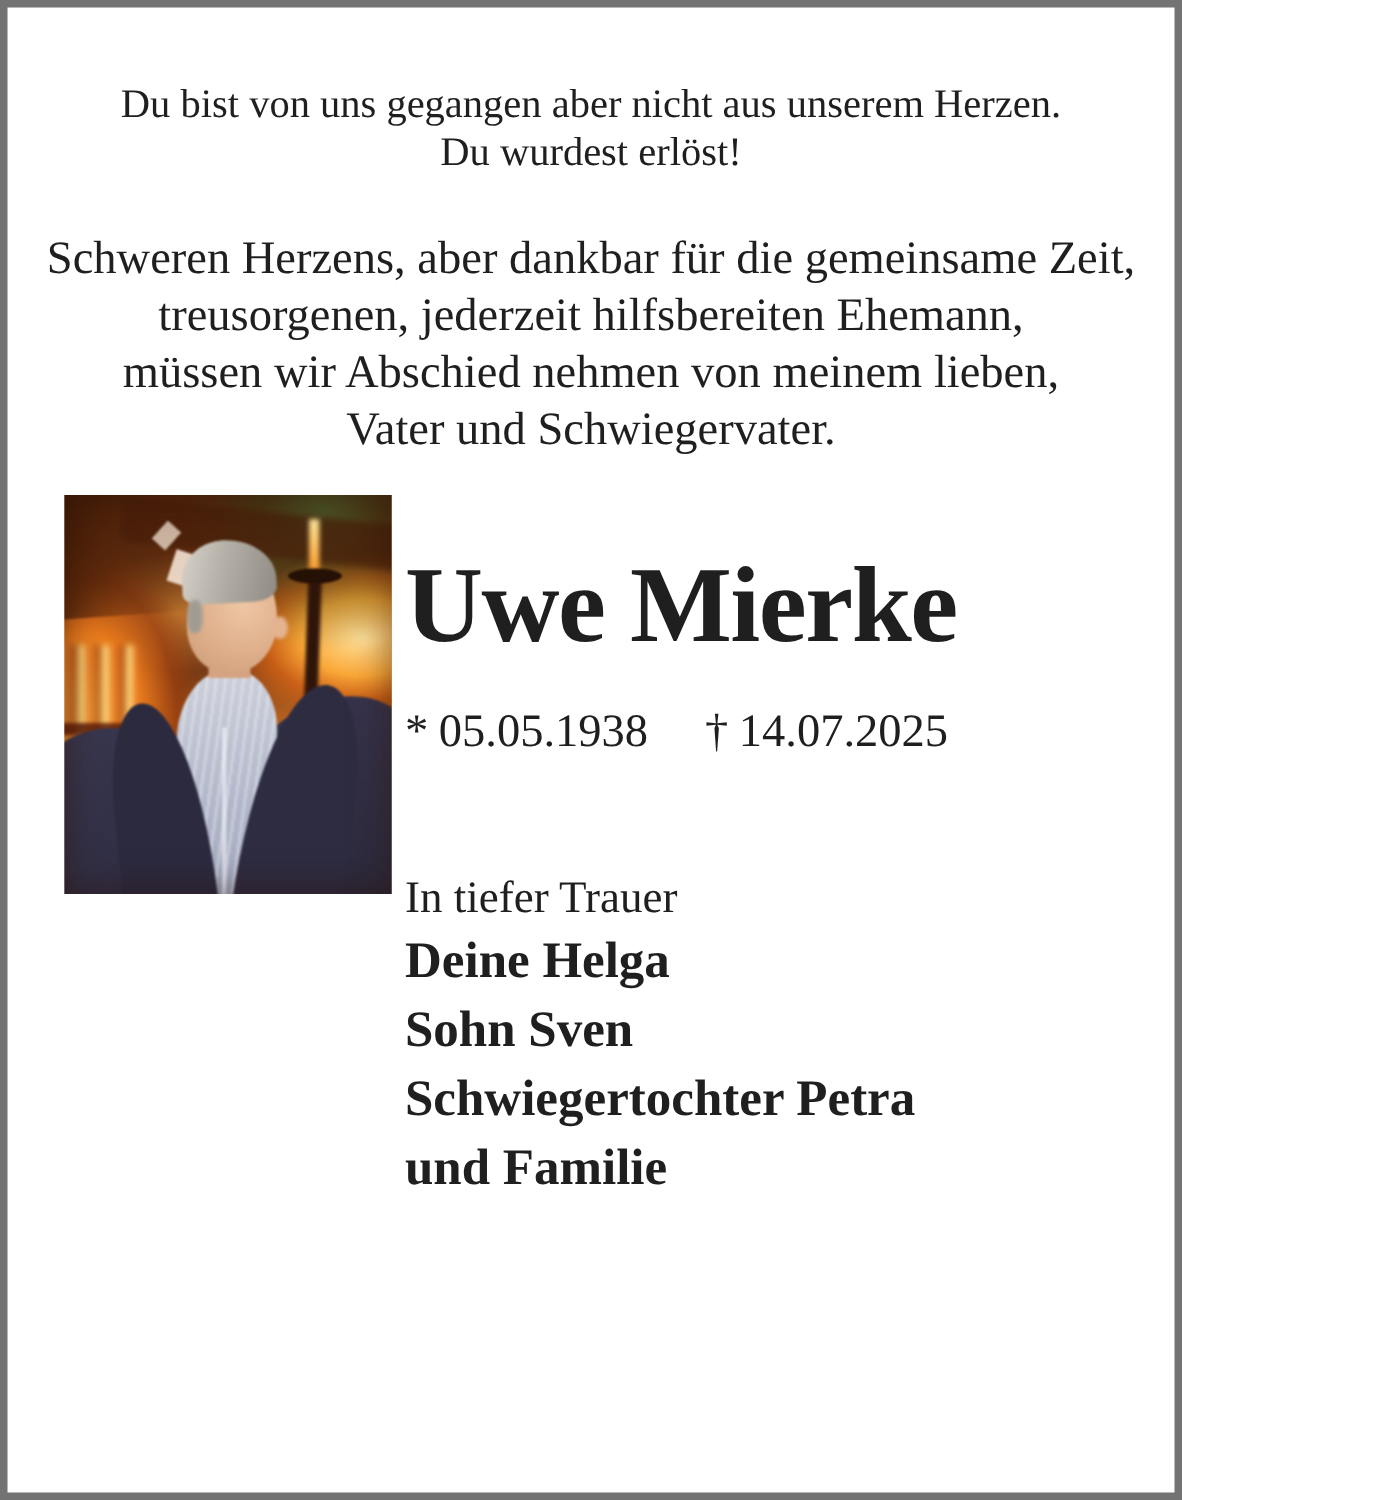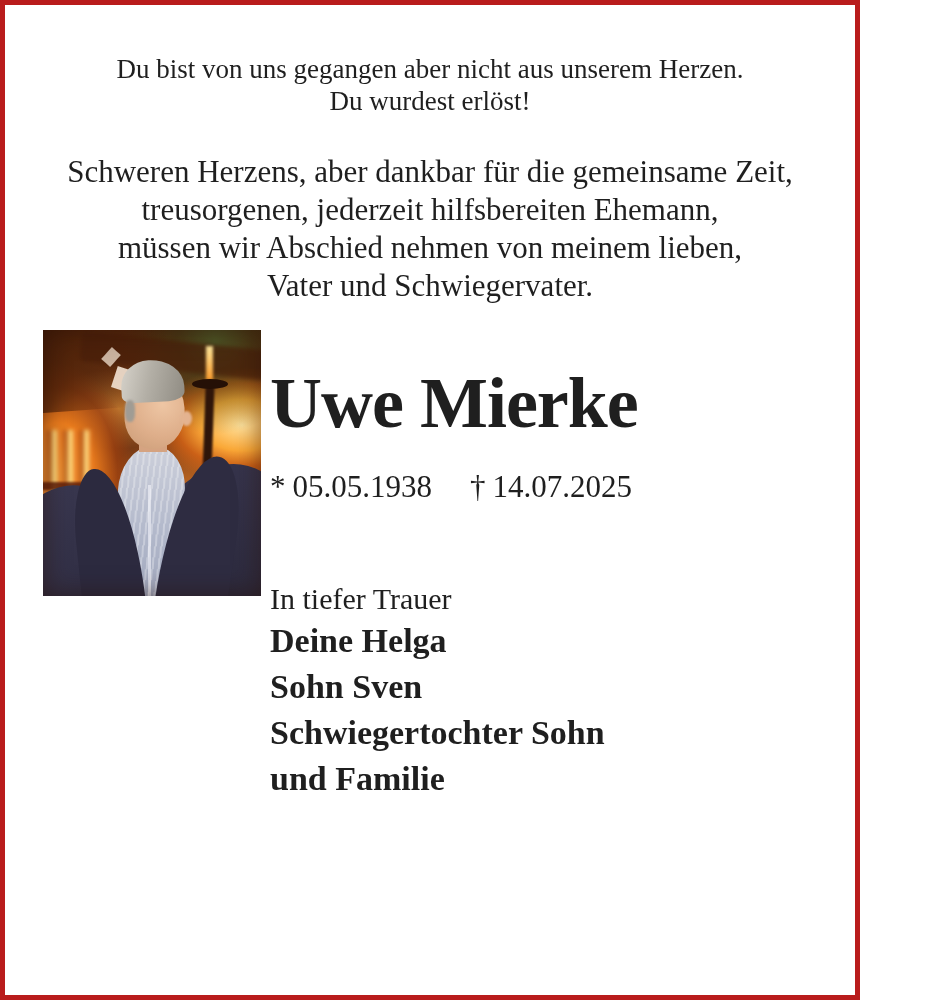--- a/index.html
+++ b/index.html
@@ -1,21 +1,21 @@
 <!DOCTYPE html>
 <html><head>
 <meta charset="utf-8">
 <style>
   html, body { margin: 0; padding: 0; background: #ffffff; }
   .ad {
     position: relative;
-    width: 860px;
+    width: 788px;
     height: 1000px;
     box-sizing: border-box;
-    border: 5px solid #b91c1c;
+    border: 5px solid #737373;
     background: #ffffff;
     font-family: "Liberation Serif", serif;
     color: #1f1f1f;
     overflow: hidden;
   }
   .centered { text-align: center; }
 
   .epigraph {
     position: absolute; top: 48px; left: 0; right: 0;
     font-size: 27px; line-height: 32px;
@@ -179,18 +179,18 @@
 
   <div class="col dates">
     <span class="date-birth"><span class="sym">*</span><span>05.05.1938</span></span><span class="date-death"><span class="sym">†</span><span>14.07.2025</span></span>
   </div>
 
   <div class="col mourning-intro">In tiefer Trauer</div>
 
   <div class="col family">
     <div>Deine Helga</div>
     <div>Sohn Sven</div>
-    <div>Schwiegertochter Sohn</div>
+    <div>Schwiegertochter Petra</div>
     <div>und Familie</div>
   </div>
 
 
 </div>
 
 </body></html>

